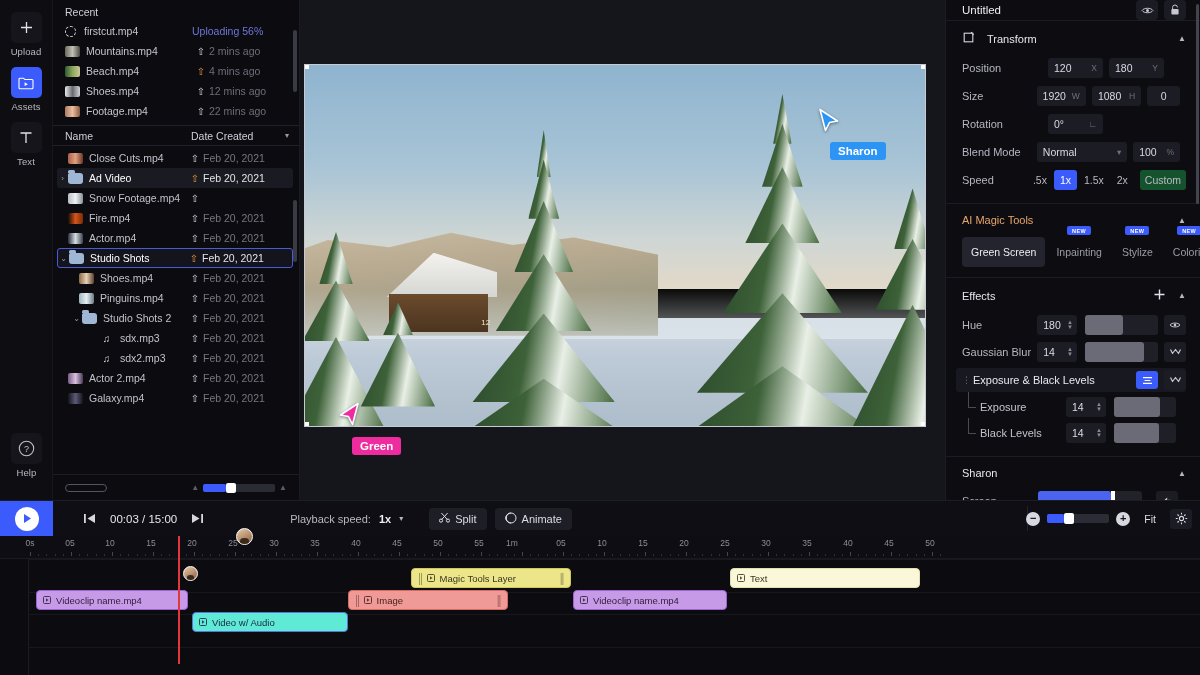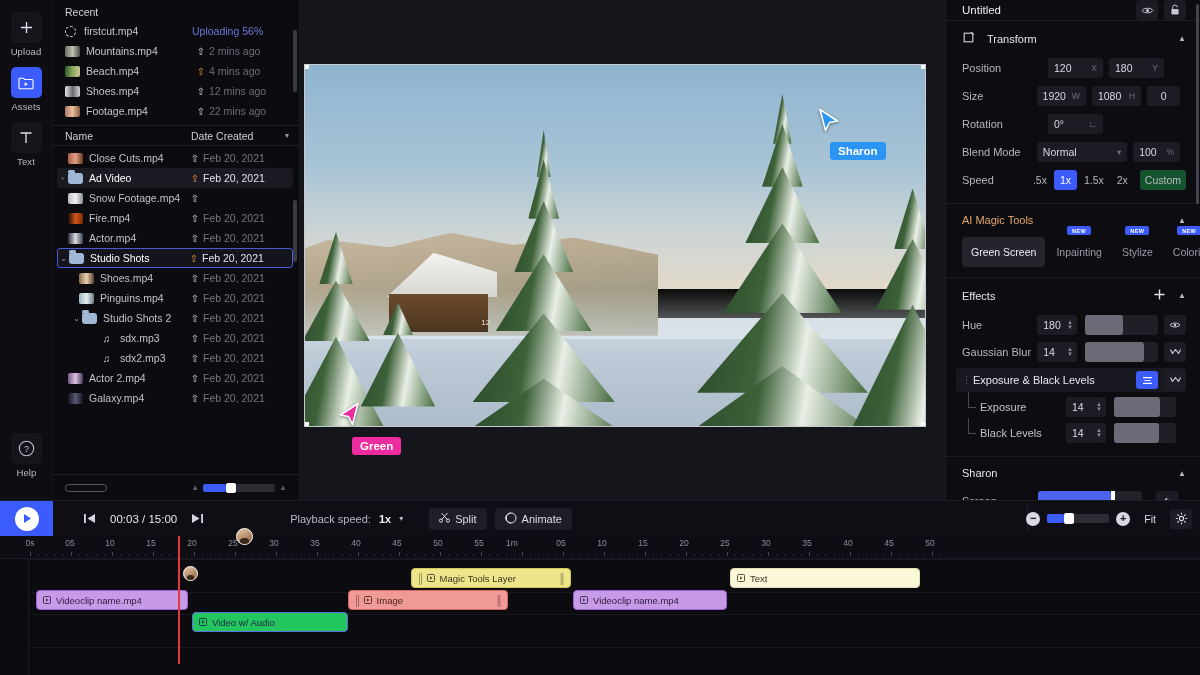--- a/index.html
+++ b/index.html
@@ -965,21 +965,21 @@
       <div class="clip" style="left:573px;top:31px;width:154px;background:#c79ae8;border:1px solid #9c63d4;color:#32203f">
         <span class="cic">
           <svg width="8" height="8" viewBox="0 0 8 8">
               <rect x=".5" y=".5" width="7" height="7" rx="1" fill="none" stroke="#32203f"></rect>
               <path d="M3 2.3l2.5 1.7L3 5.7z" fill="#32203f"></path>
             </svg>
         </span>
         <span>Videoclip name.mp4</span>
       </div>
 
-      <div class="clip" style="left:192px;top:53px;width:156px;background:#22c55e;border:1px solid #5e70dd;color:#1e2445">
+      <div class="clip" style="left:192px;top:53px;width:156px;background:#5eead4;border:1px solid #5e70dd;color:#1e2445">
         <span class="cic">
           <svg width="8" height="8" viewBox="0 0 8 8">
               <rect x=".5" y=".5" width="7" height="7" rx="1" fill="none" stroke="#1e2445"></rect>
               <path d="M3 2.3l2.5 1.7L3 5.7z" fill="#1e2445"></path>
             </svg>
         </span>
         <span>Video w/ Audio</span>
       </div>
 
       <div class="tl-vline"></div>

